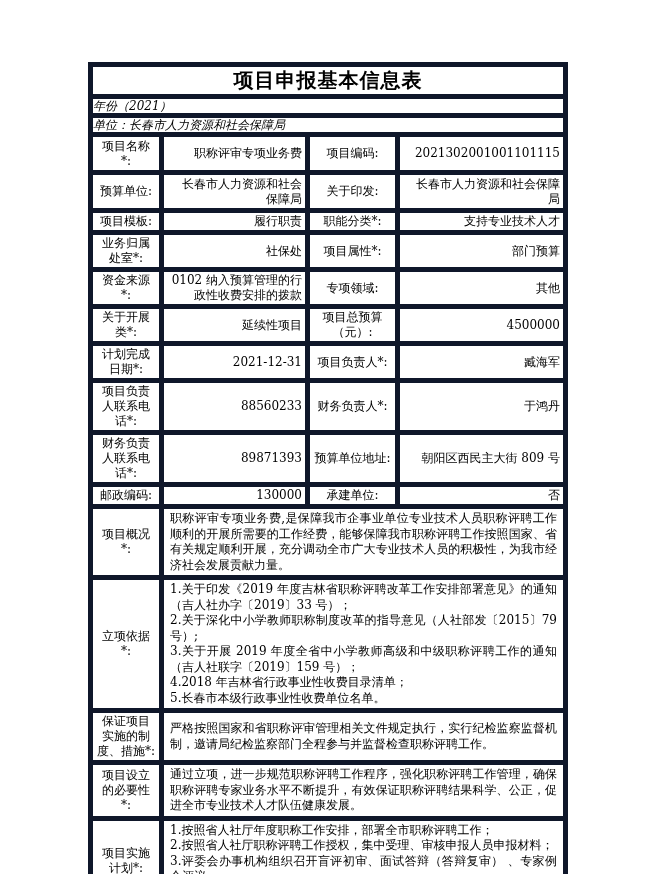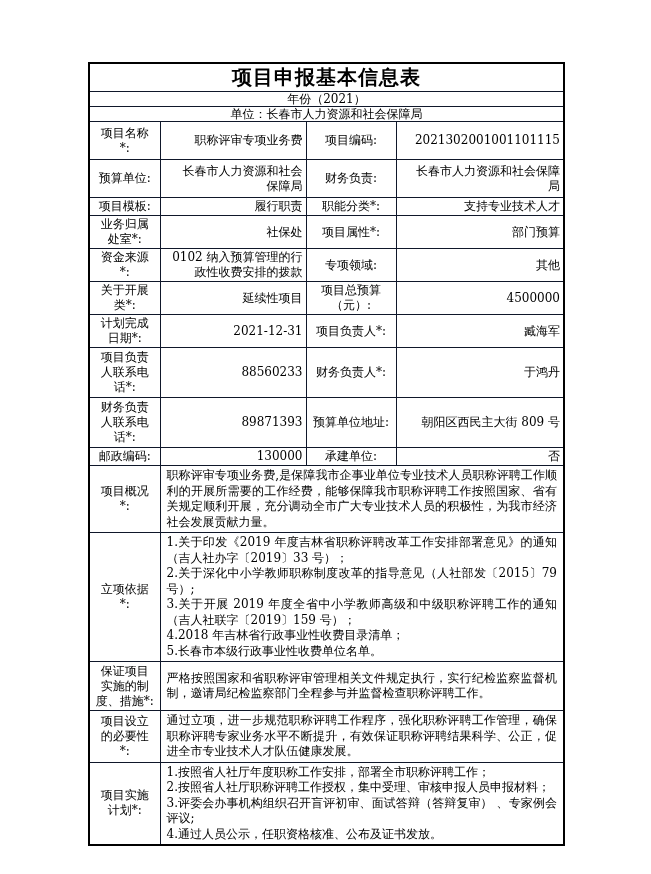--- a/index.html
+++ b/index.html
@@ -19,39 +19,40 @@
   table.form {
     position: absolute;
     left: 88px;
     top: 62px;
     width: 475px;
     border-collapse: collapse;
     table-layout: fixed;
     border: 2px solid #000000;
   }
   table.form td {
-    border: 1px solid #0f172a;
+    border: 5px solid #0f172a;
     vertical-align: middle;
     overflow: hidden;
     box-sizing: border-box;
   }
   td.title-cell {
     font-size: 20px;
     font-weight: bold;
     text-align: center;
     height: 28px;
     letter-spacing: 1px;
     padding: 0;
   }
   td.subhead-cell {
     font-size: 12px;
-    text-align: center;
+    text-align: left;
     height: 14px;
     padding: 0;
     line-height: 14px;
+    font-style: italic;
   }
   td.lbl {
     font-size: 12px;
     text-align: center;
     padding: 1px 3px;
     line-height: 15px;
     white-space: pre-line;
   }
   td.val {
     font-size: 12px;
@@ -96,21 +97,21 @@
       <td class="lbl">项目名称
 *:</td>
       <td class="val">职称评审专项业务费</td>
       <td class="lbl">项目编码:</td>
       <td class="val">2021302001001101115</td>
     </tr>
     <tr style="height:38px">
       <td class="lbl">预算单位:</td>
       <td class="val">长春市人力资源和社会
 保障局</td>
-      <td class="lbl">财务负责:</td>
+      <td class="lbl">关于印发:</td>
       <td class="val">长春市人力资源和社会保障
 局</td>
     </tr>
     <tr style="height:17px">
       <td class="lbl">项目模板:</td>
       <td class="val">履行职责</td>
       <td class="lbl">职能分类*:</td>
       <td class="val">支持专业技术人才</td>
     </tr>
     <tr style="height:33px">

